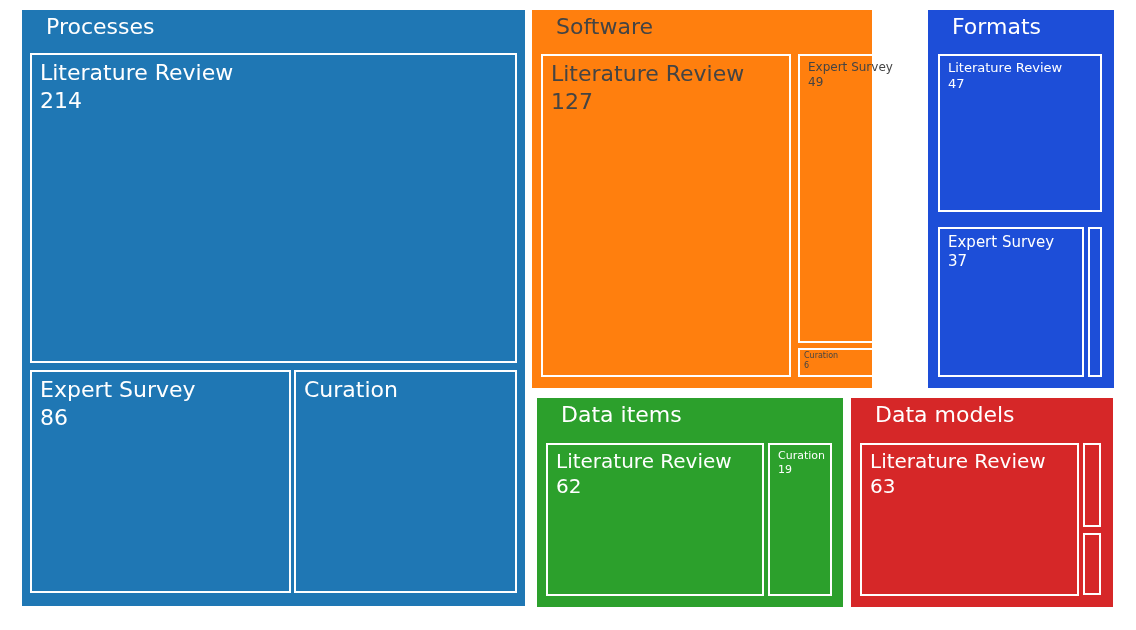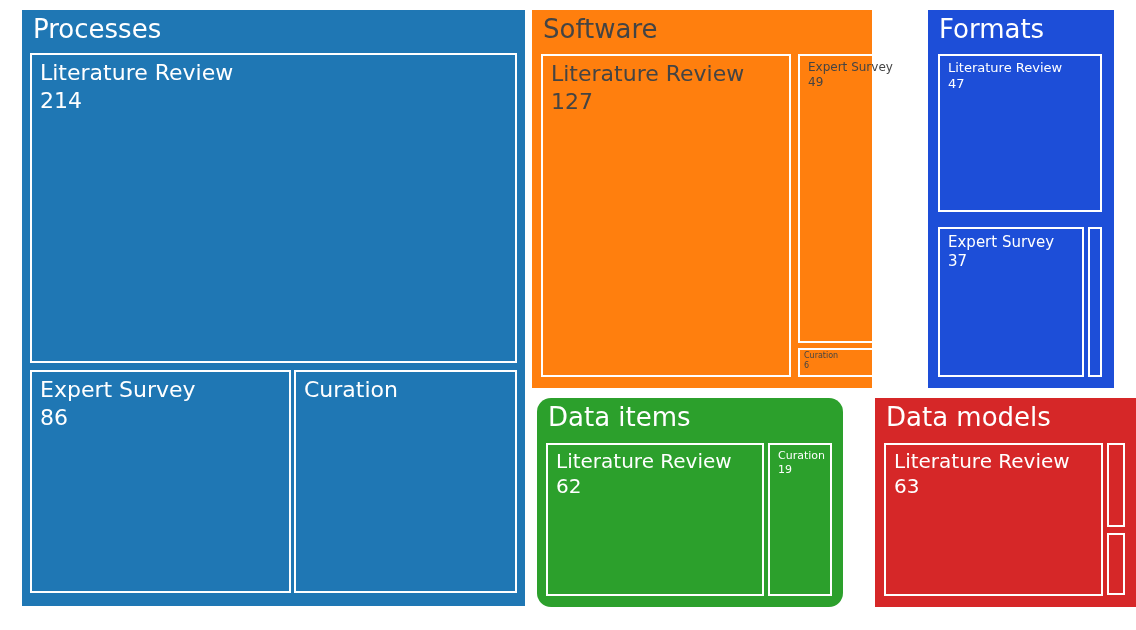--- a/index.html
+++ b/index.html
@@ -3,21 +3,21 @@
 <meta charset="utf-8">
 <style>
   html, body { margin:0; padding:0; background:#ffffff; }
   .canvas {
     position:relative; width:1136px; height:630px;
     background:#ffffff; overflow:hidden;
     font-family:"DejaVu Sans","Liberation Sans",sans-serif;
   }
   .group { position:absolute; box-sizing:border-box; }
   .group-title {
-    padding:4px 6px 0 11px; font-size:26px; line-height:1.2;
+    padding:4px 6px 0 24px; font-size:22px; line-height:1.2;
     white-space:nowrap; overflow:hidden;
   }
   .cell {
     position:absolute; box-sizing:border-box;
     border:2px solid #ffffff;
     padding:4px 8px; line-height:1.25; overflow:hidden;
   }
   .cell .line { display:block; white-space:nowrap; }
   .fs22 { font-size:22px; }
   .fs20 { font-size:20px; }
@@ -69,33 +69,33 @@
       <span class="line">Literature Review</span>
       <span class="line">47</span>
     </div>
     <div class="cell fs15" style="left:10px;top:217px;width:146px;height:150px;">
       <span class="line">Expert Survey</span>
       <span class="line">37</span>
     </div>
     <div class="cell" style="left:160px;top:217px;width:14px;height:150px;padding:0;"></div>
   </section>
 
-  <section class="group" style="left: 537px; top: 398px; width: 306px; height: 209px; background: rgb(44, 160, 44); color: rgb(255, 255, 255); border-radius: 14px;">
+  <section class="group" style="left: 537px; top: 398px; width: 306px; height: 209px; background: rgb(44, 160, 44); color: rgb(255, 255, 255);">
     <div class="group-title">Data items</div>
     <div class="cell fs20" style="left:9px;top:45px;width:218px;height:153px;">
       <span class="line">Literature Review</span>
       <span class="line">62</span>
     </div>
     <div class="cell fs11" style="left:231px;top:45px;width:64px;height:153px;">
       <span class="line">Curation</span>
       <span class="line">19</span>
     </div>
   </section>
 
-  <section class="group" style="left: 851px; top: 398px; width: 262px; height: 209px; background: rgb(214, 39, 40); color: rgb(255, 255, 255); margin-left: 24px;">
+  <section class="group" style="left: 851px; top: 398px; width: 262px; height: 209px; background: rgb(214, 39, 40); color: rgb(255, 255, 255);">
     <div class="group-title">Data models</div>
     <div class="cell fs20" style="left:9px;top:45px;width:219px;height:153px;">
       <span class="line">Literature Review</span>
       <span class="line">63</span>
     </div>
     <div class="cell" style="left:232px;top:45px;width:18px;height:84px;padding:0;"></div>
     <div class="cell" style="left:232px;top:135px;width:18px;height:62px;padding:0;"></div>
   </section>
 
 </div>

